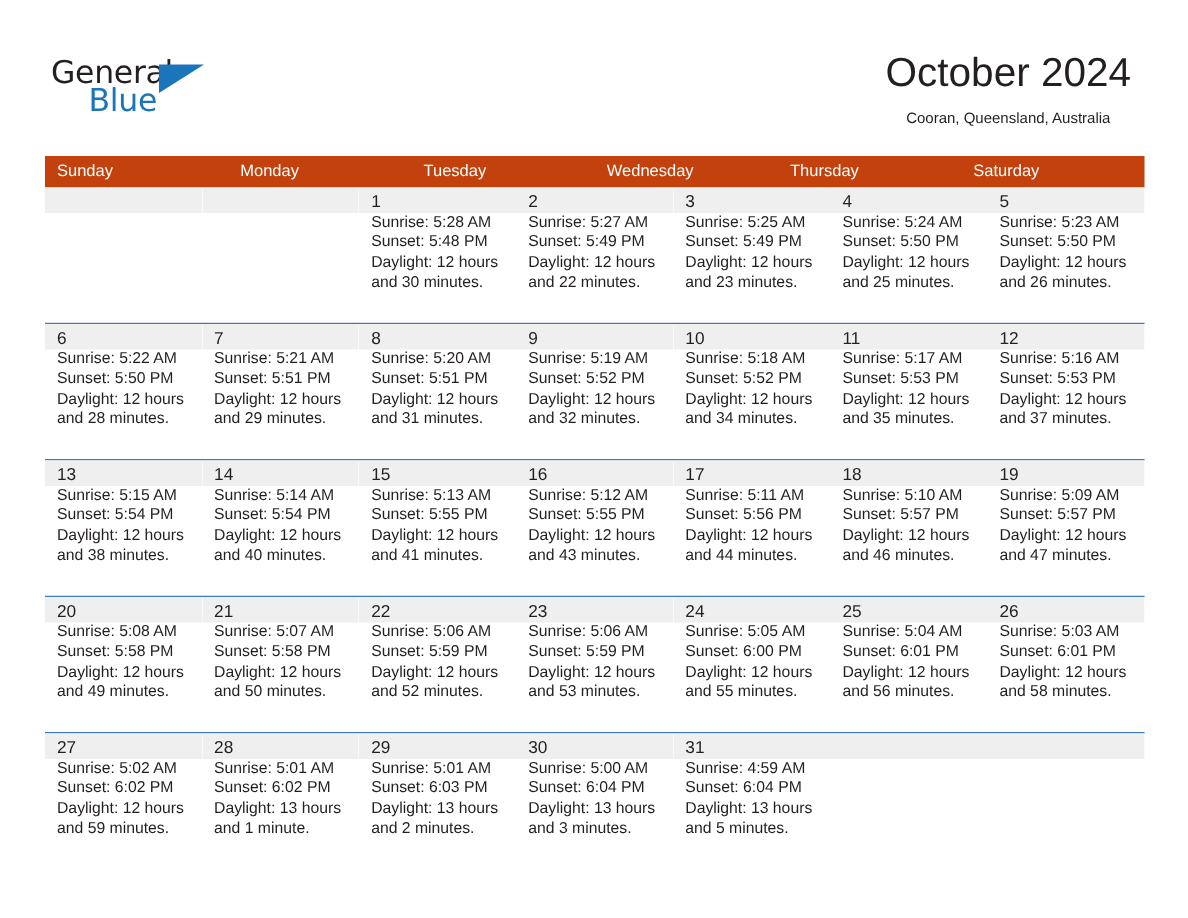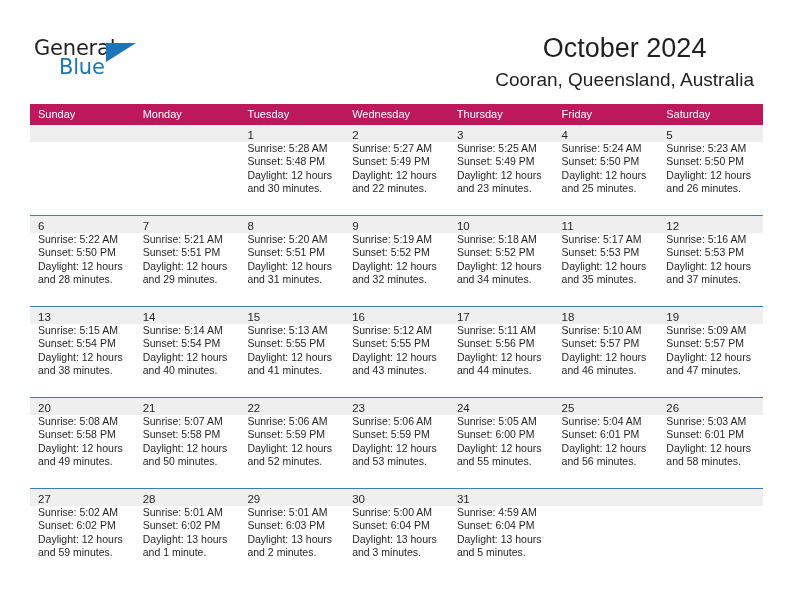--- a/index.html
+++ b/index.html
@@ -75,40 +75,39 @@
     text-align: center;
   }
   .cal-title {
     font-size: 27px;
     font-weight: normal;
     color: #231f20;
     line-height: 32px;
     font-family: "Liberation Sans", sans-serif;
   }
   .cal-subtitle {
-    font-size: 19px;
+    font-size: 10px;
     color: #231f20;
     line-height: 20px;
     margin-top: 6px;
     font-family: "Liberation Sans", sans-serif;
   }
 
   
   .calendar {
     position: absolute;
     left: 30px;
     top: 104px;
     width: 733px;
   }
 
   .weekday-row {
     display: flex;
-    background: #be185d;
+    background: #c2410c;
     height: 21px;
-    justify-content: flex-end;
   }
   .weekday {
     flex: 1 1 0;
     color: #ffffff;
     font-size: 11px;
     line-height: 21px;
     padding-left: 8px;
     box-sizing: border-box;
     white-space: nowrap;
   }
@@ -178,21 +177,20 @@
   </div>
 
   <div class="calendar">
 
     <div class="weekday-row">
       <div class="weekday">Sunday</div>
       <div class="weekday">Monday</div>
       <div class="weekday">Tuesday</div>
       <div class="weekday">Wednesday</div>
       <div class="weekday">Thursday</div>
-      <div class="weekday">Friday</div>
       <div class="weekday">Saturday</div>
     </div>
 
     <div id="weeks-container">
         <div class="week-row">
           <div class="day-cell empty">
             <div class="day-num-band"><span class="day-num"></span></div>
           </div>
           <div class="day-cell empty">
             <div class="day-num-band"><span class="day-num"></span></div>

